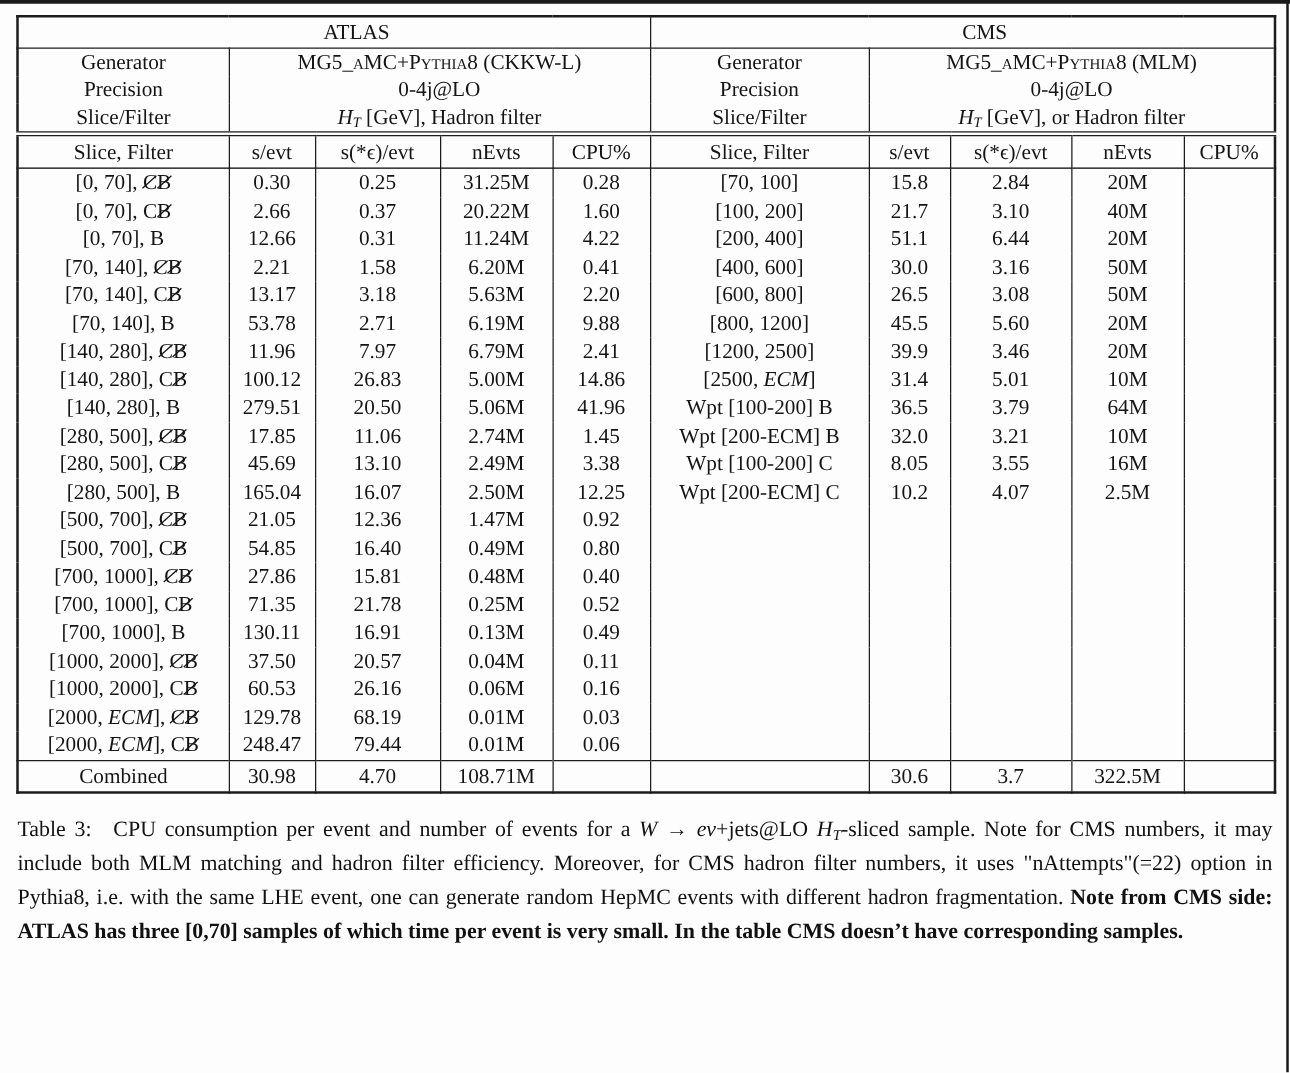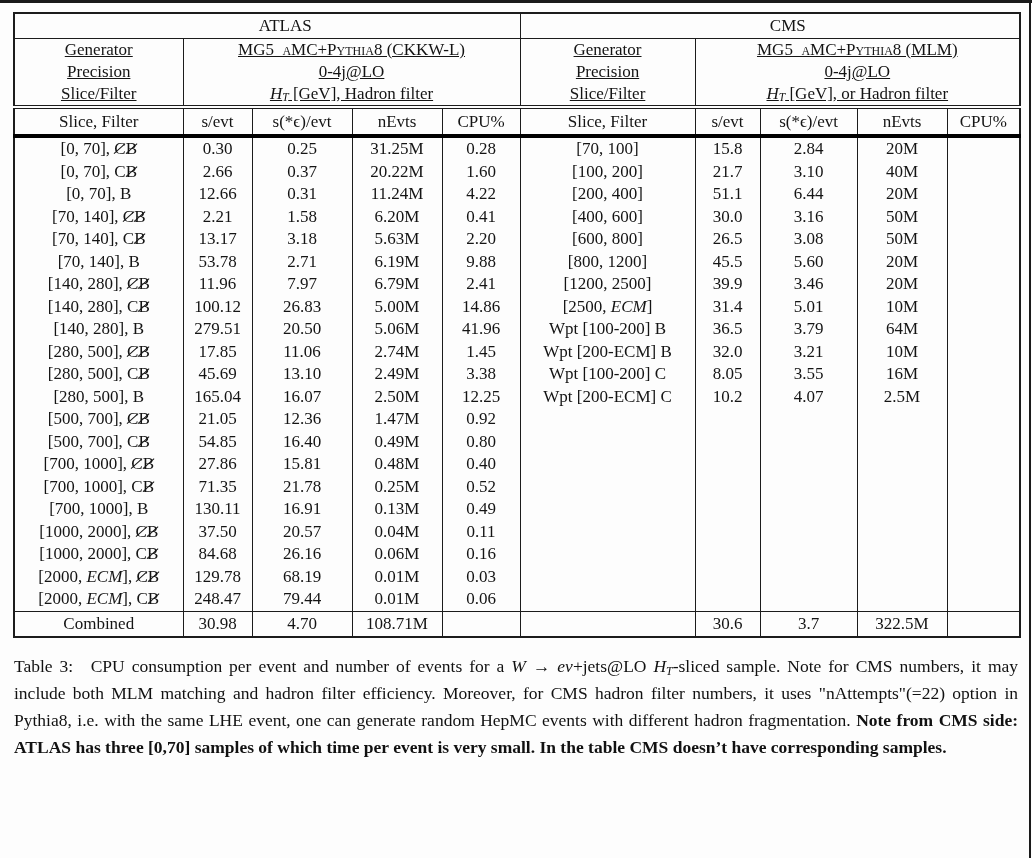--- a/index.html
+++ b/index.html
@@ -16,22 +16,22 @@
     width: 1006px; margin: 12px 0 0 13px;
     border: 2px solid #1c1c1c;
     font-size: 17px;
   }
   table.main td {
     border-left: 1px solid #1c1c1c; border-right: 1px solid #1c1c1c;
     text-align: center; vertical-align: middle;
     padding: 0 2px; white-space: nowrap; overflow: hidden;
   }
   tr.title td   { height: 24px; border-bottom: 1px solid #1c1c1c; padding-left: 38px; }
-  tr.meta td    { height: 22px; text-decoration: underline; }
-  tr.colhead td { height: 25px; border-top: 4px double #1c1c1c; border-bottom: 4px solid #000000; }
+  tr.meta td    { height: 22px; }
+  tr.colhead td { height: 25px; border-top: 4px double #1c1c1c; border-bottom: 1px solid #000000; }
   tr.data td    { height: 22.5px; }
   tr.combined td{ height: 24px; border-top: 1px solid #1c1c1c; margin-top: 24px; }
 
   .sc  { font-variant: small-caps; }
   .it  { font-style: italic; }
   .sub { font-size: 68%; font-style: italic; vertical-align: -18%; }
   .x   { position: relative; display: inline-block; }
   .x::after {
     content: ""; position: absolute; left: -18%; width: 136%; top: 46%;
     border-top: 1.6px solid #141414; transform: rotate(-42deg);
@@ -310,21 +310,21 @@
         <td>0.04M</td>
         <td>0.11</td>
         <td></td>
         <td></td>
         <td></td>
         <td></td>
         <td></td>
       </tr>
       <tr class="data">
         <td>[1000, 2000], C<span class="x">B</span></td>
-        <td>84.68</td>
+        <td>60.53</td>
         <td>26.16</td>
         <td>0.06M</td>
         <td>0.16</td>
         <td></td>
         <td></td>
         <td></td>
         <td></td>
         <td></td>
       </tr>
       <tr class="data">

